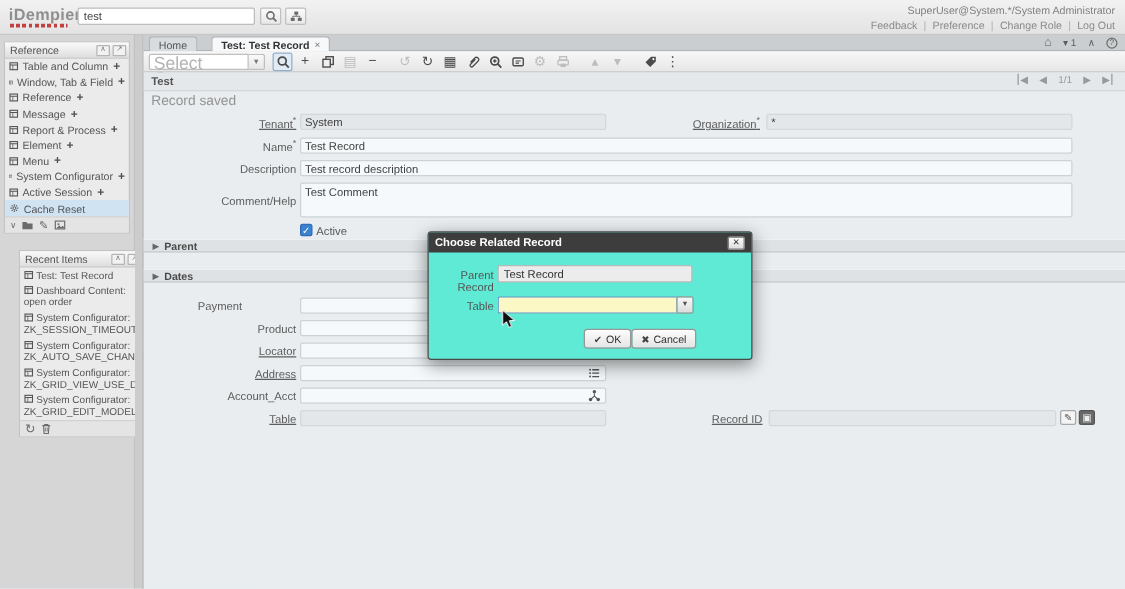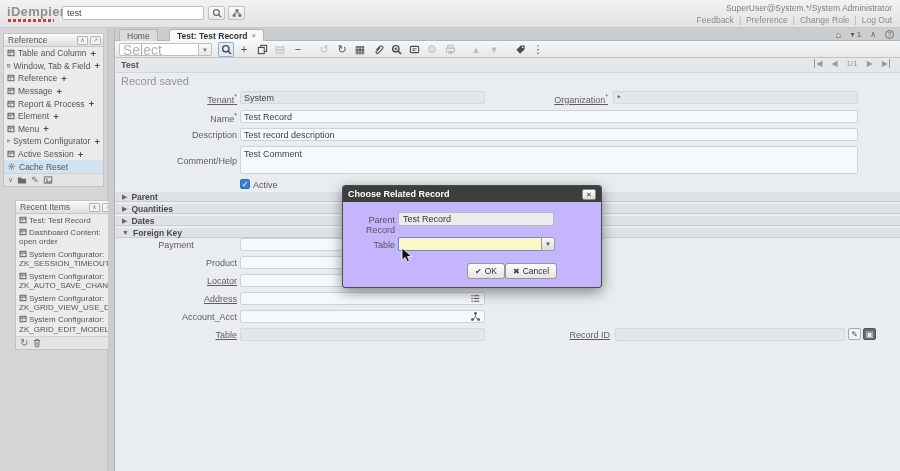--- a/index.html
+++ b/index.html
@@ -95,21 +95,21 @@
   .sec { position:absolute; left:0; width:785px; height:11px; background:#dee2e5;
     border-top:1px solid #eef1f3; border-bottom:1px solid #c6cbcf; display:flex; align-items:center;
     gap:4px; padding-left:7px; font-size:8.5px; font-weight:bold; color:#4a4a4a; cursor:pointer; }
   .sec .ar { font-size:7px; color:#666; font-weight:normal; }
   .fico { position:absolute; color:#555; cursor:pointer; }
   .ridbtn { position:absolute; width:13px; height:12px; border:1px solid #a8a8a8; border-radius:2px;
     display:flex; align-items:center; justify-content:center; font-size:8px; background:#f4f4f4; color:#555; cursor:pointer; }
   .ridbtn.dark { background:#6a6a6a; border-color:#555; color:#eee; }
 
   
-  #modal { left:342px; top:185px; width:260px; height:103px; background:#c4b5fd; border:1px solid #4a4a4a;
+  #modal { left:342px; top:185px; width:260px; height:103px; background:#5eead4; border:1px solid #4a4a4a;
     border-radius:3px; box-shadow:0 4px 14px rgba(0,0,0,.45); z-index:50; }
   #modal-head { height:16px; background:#3d3d3d; border-radius:2px 2px 0 0; display:flex; align-items:center;
     padding:0 5px; }
   #modal-title { font-size:9px; font-weight:bold; color:#fff; flex:1; }
   #modal-close { width:14px; height:11px; border:1px solid #8a8a8a; border-radius:2px;
     background:linear-gradient(#fdfdfd,#dcdcdc); font-size:7px; line-height:9px; text-align:center; color:#333; cursor:pointer; }
   .mlabel { position:absolute; font-size:9px; color:#555; text-align:right; }
   #mfld-parent { left:55px; top:26px; width:156px; height:14px; background:#ececec; border:1px solid #b9b9b9;
     border-radius:2px; font-size:9px; color:#333; padding:0 4px; line-height:13px; }
   #mfld-table { position:absolute; left:55px; top:51px; width:143px; height:14px; background:#fbf8c6;
@@ -455,31 +455,23 @@
   <div class="flabel" style="left:0;top:128px;" data-name="comment-help-label">Comment/Help</div>
   <textarea class="fld" style="left: 125px; top: 118px; width: 618px; height: 28px;" data-name="comment-help-field">Test Comment</textarea>
 
   <div class="cb" style="left:125px;top:151px;" data-name="active-checkbox">✓</div>
   <div class="cblabel" style="left:138px;top:152px;" data-name="active-label">Active</div>
 
   <div class="sec" style="top:163px;" data-name="section-amounts">
       <span class="ar" data-name="chevron-right-icon">▶</span>
       <span data-name="section-label">Parent</span>
     </div>
-  <div class="sec" style="top:175px;" data-name="section-quantities">
-      <span class="ar" data-name="chevron-right-icon">▶</span>
-      <span data-name="section-label">Quantities</span>
-    </div>
   <div class="sec" style="top:187px;" data-name="section-dates">
       <span class="ar" data-name="chevron-right-icon">▶</span>
       <span data-name="section-label">Dates</span>
-    </div>
-  <div class="sec" style="top:199px;" data-name="section-foreign-key">
-      <span class="ar" data-name="chevron-down-icon">▼</span>
-      <span data-name="section-label">Foreign Key</span>
     </div>
 
   <div class="flabel" style="left:0;top:212px;text-align:center;" data-name="payment-label">Payment</div>
   <input class="fld" style="left: 125px; top: 210px; width: 245px;" data-name="payment-field">
   <div class="flabel" style="left:0;top:230px;" data-name="product-label">Product</div>
   <input class="fld" style="left: 125px; top: 228px; width: 245px;" data-name="product-field">
   <div class="flabel link" style="left:0;top:248px;" data-name="locator-label">Locator</div>
   <input class="fld" style="left: 125px; top: 246px; width: 245px;" data-name="locator-field">
   <div class="flabel link" style="left:0;top:266px;" data-name="address-label">Address</div>
   <input class="fld" style="left: 125px; top: 264px; width: 245px;" data-name="address-field">

